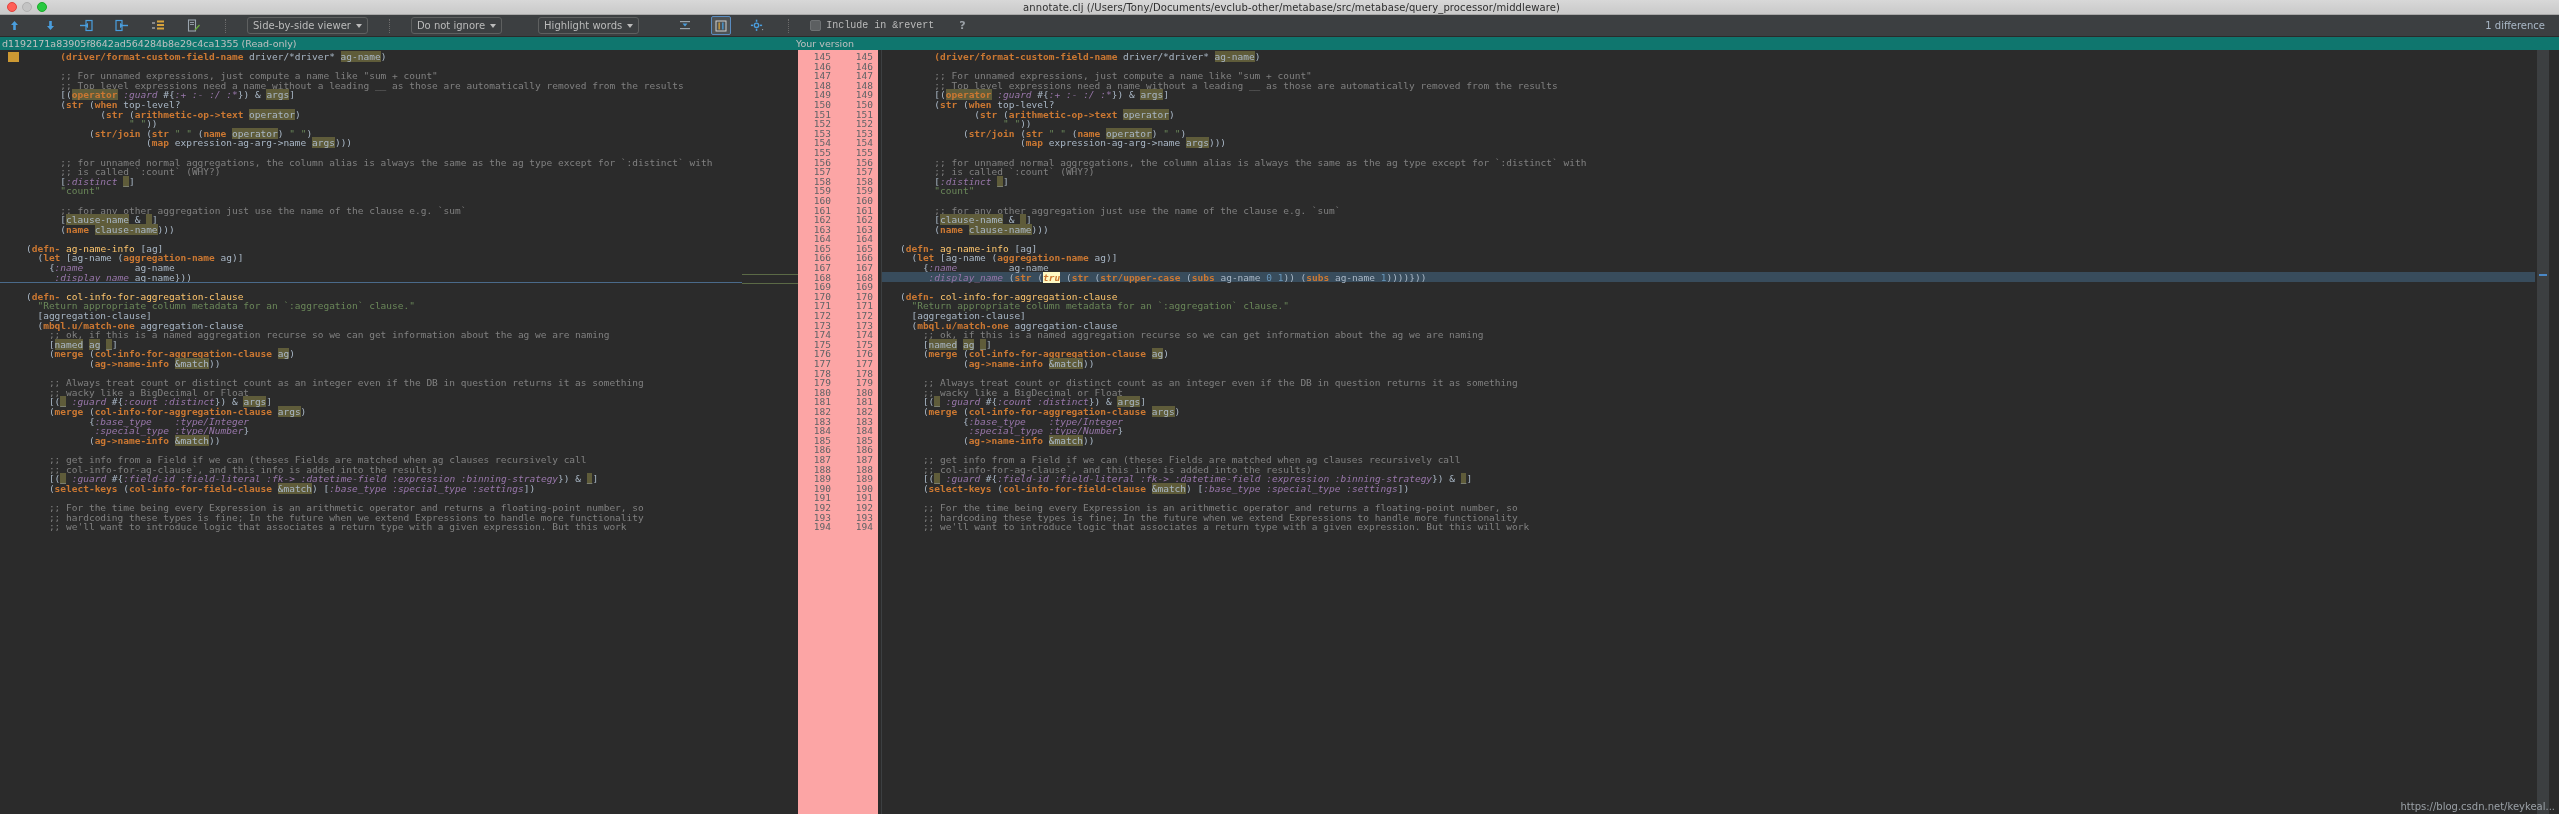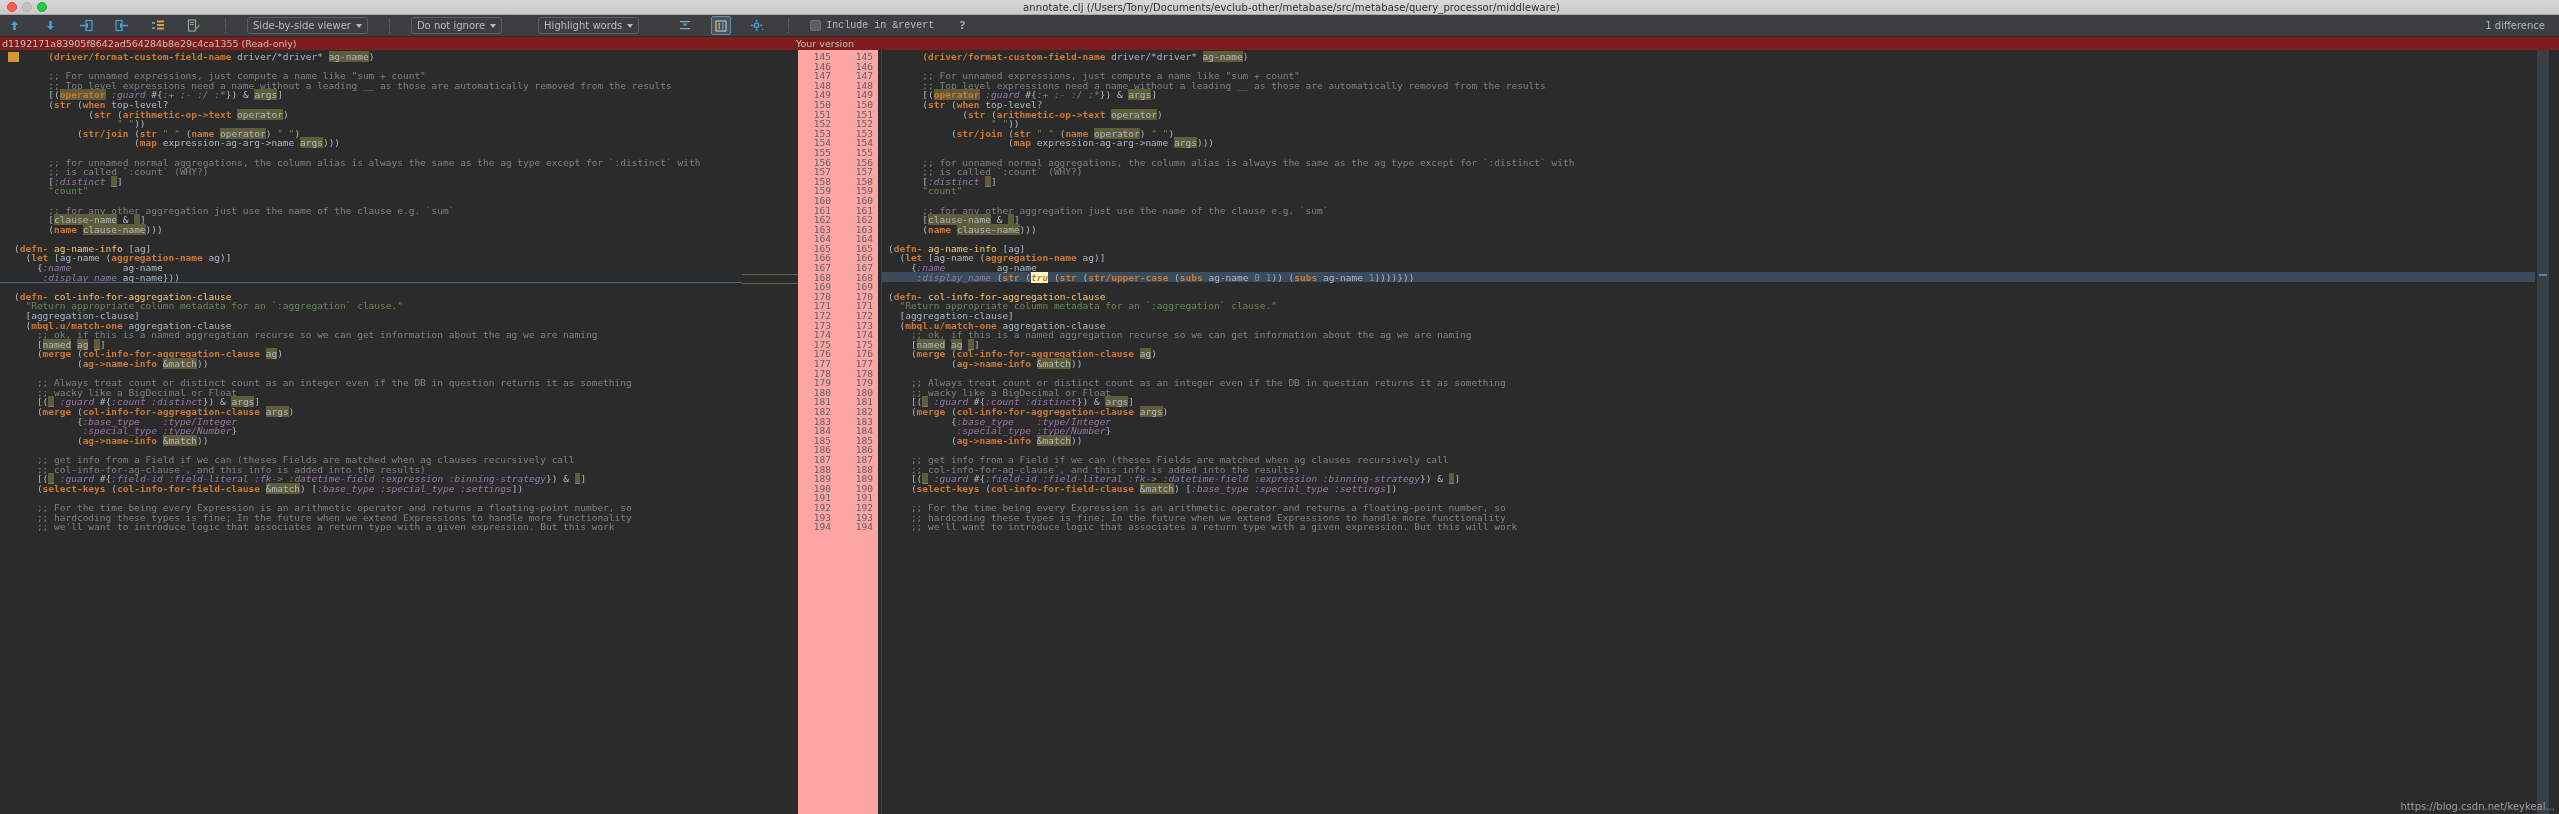--- a/index.html
+++ b/index.html
@@ -85,21 +85,21 @@
     color: #9aa0a6; font-size: 11px; margin-left: 9px; font-weight: bold;
   }
   #diff-count {
     position: absolute; right: 14px; top: 0; line-height: 22px;
     font-size: 10px; color: #a9b7c6;
   }
 
   
   #pane-headers {
     height: 13px;
-    background: #7f1d1d;
+    background: #0f766e;
     position: relative;
     font-size: 9.5px;
     color: #c0c0c0;
   }
   #pane-headers .ph {
     position: absolute; top: 0; line-height: 13px;
     white-space: nowrap;
   }
   #ph-left  { left: 2px; }
   #ph-right { left: 796px; }
@@ -129,20 +129,21 @@
   }
   .gutter .ln { height: 9.6px; line-height: 9.6px; padding-right: 5px; }
 
   .code {
     position: absolute; top: 0; bottom: 0;
     font-family: "DejaVu Sans Mono", monospace;
     font-size: 9.5px;
     line-height: 9.6px;
     white-space: pre;
     color: #a9b7c6;
+    margin-left: 12px;
   }
   .code .line { height: 9.6px; line-height: 9.6px; white-space: pre; }
 
   
   .c-comment { color: #808080; }
   .c-kw      { color: #cc7832; font-weight: bold; }
   .c-fn      { color: #cc7832; font-weight: bold; }
   .c-key     { color: #9876aa; font-style: italic; }
   .c-str     { color: #6a8759; }
   .c-def     { color: #ffc66d; }

